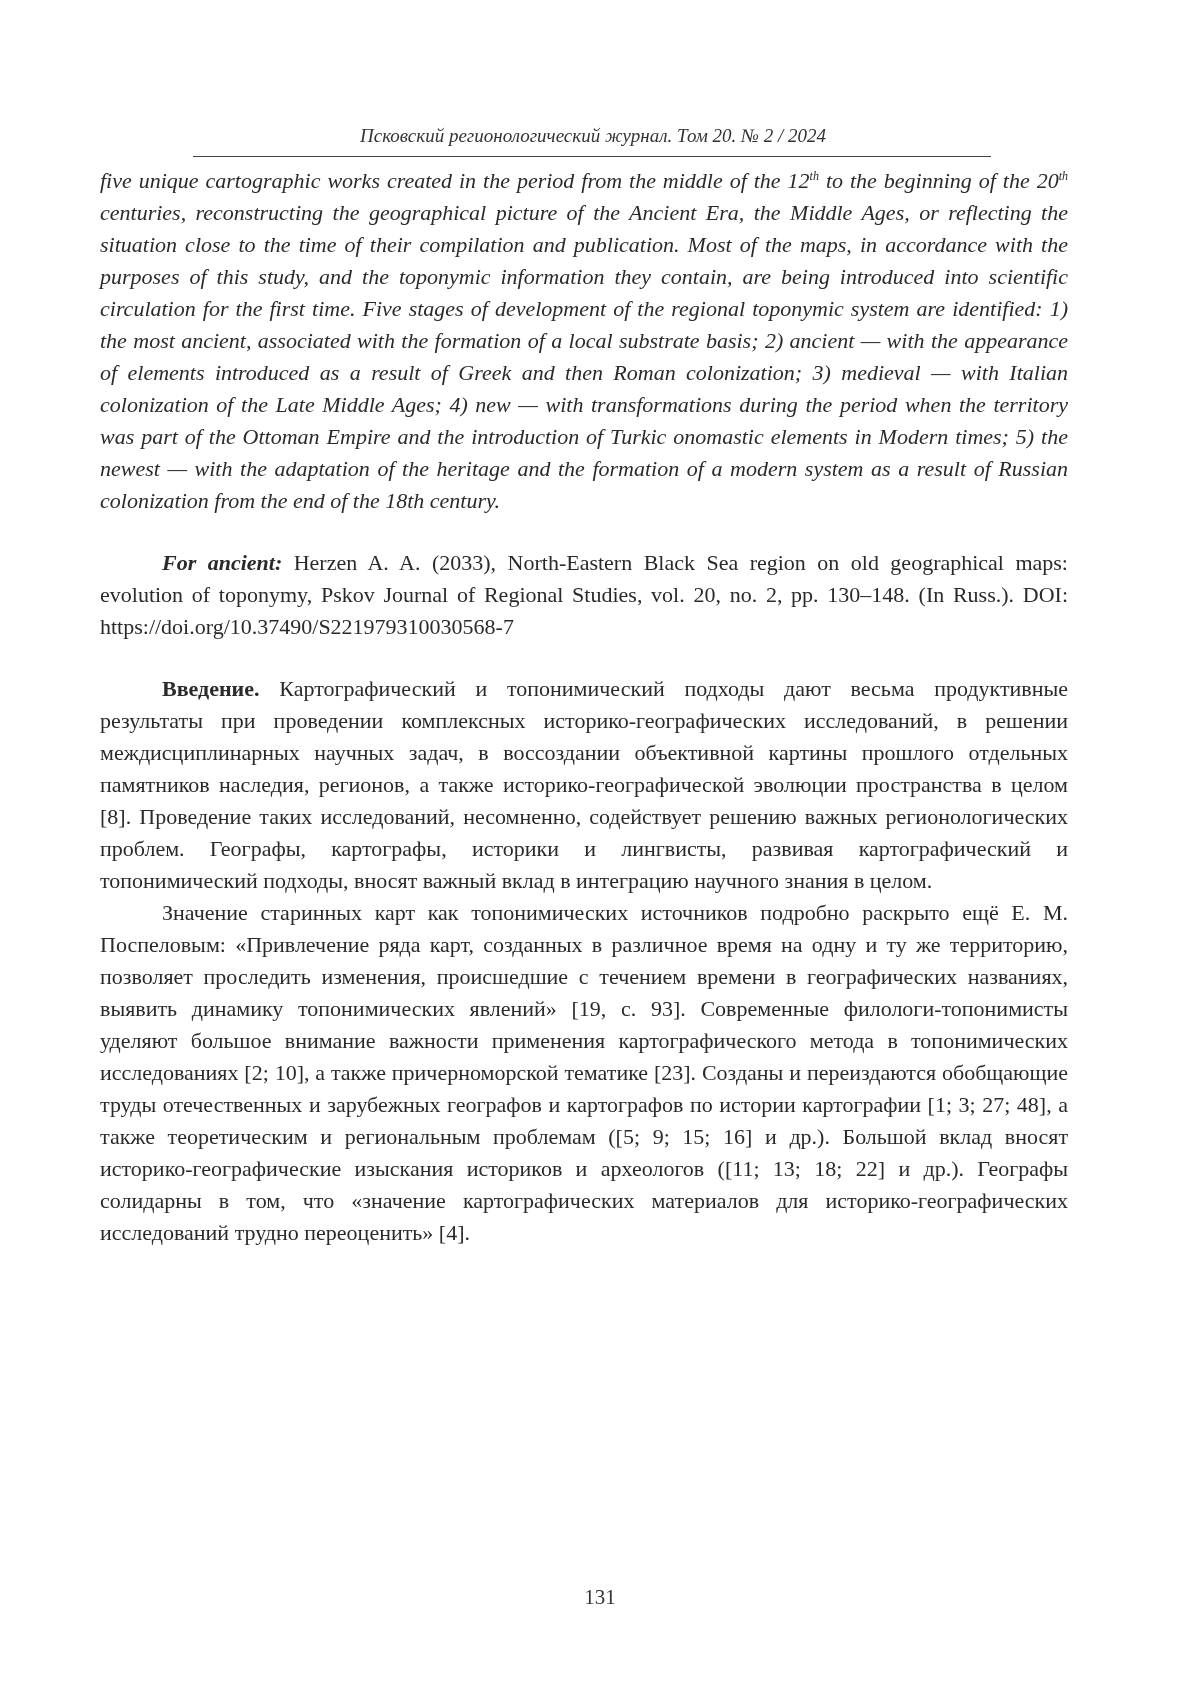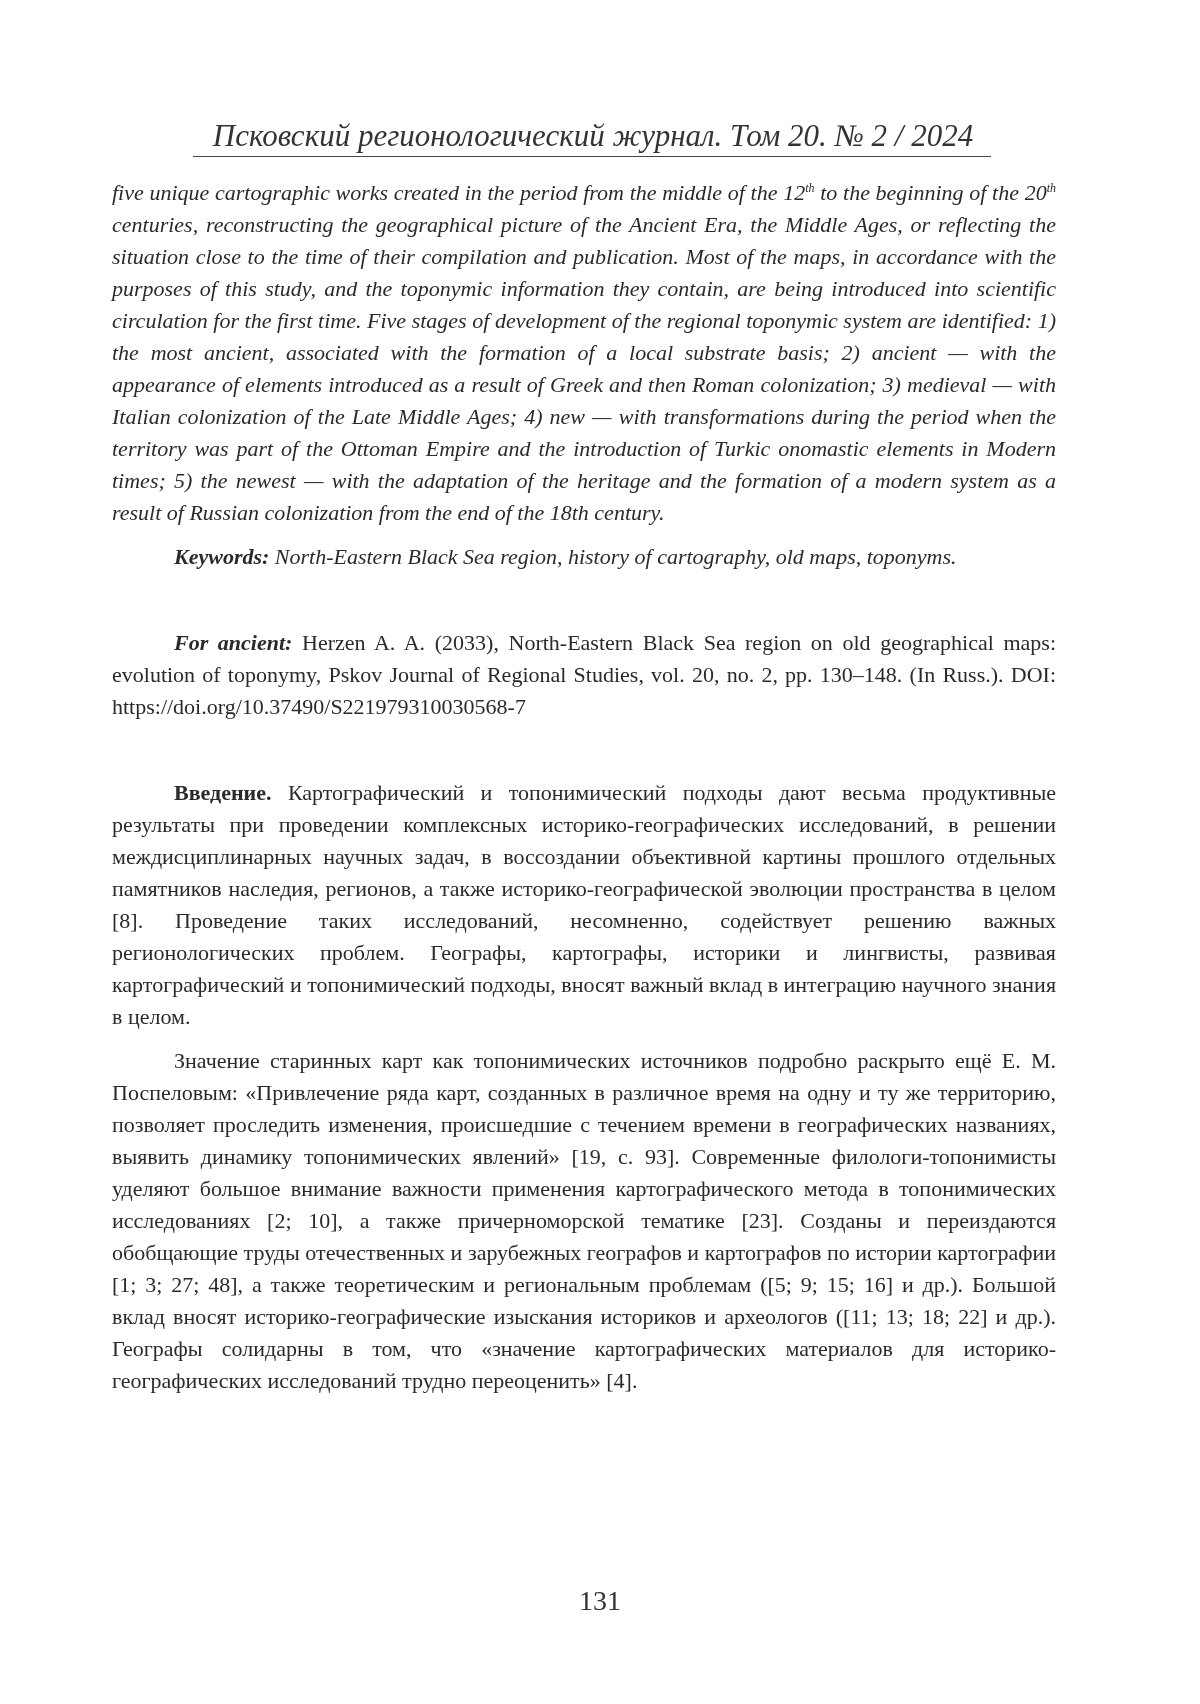--- a/index.html
+++ b/index.html
@@ -3,55 +3,54 @@
   <meta charset="utf-8">
   <style>
     html, body { margin: 0; padding: 0; background: #ffffff; }
     body {
       width: 1200px; height: 1704px; position: relative; overflow: hidden;
       font-family: "Liberation Serif", "DejaVu Serif", serif;
       color: #2a2a2a;
     }
     .running-head {
       position: absolute; left: 193px; top: 122px; width: 800px;
-      text-align: center; font-style: italic; font-size: 31px; line-height: 28px;
+      text-align: center; font-style: italic; font-size: 19px; line-height: 28px;
       color: #333;
     }
     .head-rule {
       position: absolute; left: 193px; top: 156px; width: 798px; height: 0;
       border-top: 1.5px solid #444;
     }
     .content {
       position: absolute; left: 100px; top: 165px; width: 968px;
     }
     .para {
-      margin: 12px; font-size: 22px; line-height: 32px; text-align: justify;
+      margin: 0; font-size: 22px; line-height: 32px; text-align: justify;
       text-align-last: left;
     }
     .abstract { font-style: italic; }
     .indent { text-indent: 62px; }
     .bold { font-weight: bold; }
     sup { font-size: 12px; vertical-align: super; line-height: 0; }
     .gap-small { height: 30px; }
     .gap-med { height: 30px; }
     .page-number {
       position: absolute; left: 0; width: 1200px; top: 1585px;
-      text-align: center; font-size: 28px; color: #333;
+      text-align: center; font-size: 21px; color: #333;
     }
   </style>
 </head>
 <body>
 
 <div class="running-head">Псковский регионологический журнал. Том 20. № 2 / 2024</div>
 <div class="head-rule"></div>
 
 <div class="content">
   <p class="para abstract"><span>five unique cartographic works created in the period from the middle of the 12</span><sup>th</sup><span> to the beginning of the 20</span><sup>th</sup><span> centuries, reconstructing the geographical picture of the Ancient Era, the Middle Ages, or reflecting the situation close to the time of their compilation and publication. Most of the maps, in accordance with the purposes of this study, and the toponymic information they contain, are being introduced into scientific circulation for the first time. Five stages of development of the regional toponymic system are identified: 1) the most ancient, associated with the formation of a local substrate basis; 2) ancient — with the appearance of elements introduced as a result of Greek and then Roman colonization; 3) medieval — with Italian colonization of the Late Middle Ages; 4) new — with transformations during the period when the territory was part of the Ottoman Empire and the introduction of Turkic onomastic elements in Modern times; 5) the newest — with the adaptation of the heritage and the formation of a modern system as a result of Russian colonization from the end of the 18th century.</span></p>
 
-  <p class="para abstract indent"><span class="bold">Keywords:</span><span> North-Eastern Black Sea region, history of cartography, old maps, toponyms.</span></p>
 
   <div class="gap-small"></div>
 
   <p class="para indent"><span class="bold" style="font-style:italic">For ancient:</span><span> Herzen A. A. (2033), North-Eastern Black Sea region on old geographical maps: evolution of toponymy, </span><span style="">Pskov Journal of Regional Studies</span><span>, vol. 20, no. 2, pp. 130–148. (In Russ.). DOI: https://doi.org/10.37490/S221979310030568-7</span></p>
 
   <div class="gap-med"></div>
 
   <p class="para indent"><span class="bold">Введение.</span><span> Картографический и топонимический подходы дают весьма продуктивные результаты при проведении комплексных историко-географических исследований, в решении междисциплинарных научных задач, в воссоздании объективной картины прошлого отдельных памятников наследия, регионов, а также историко-географической эволюции пространства в целом [8]. Проведение таких исследований, несомненно, содействует решению важных регионологических проблем. Географы, картографы, историки и лингвисты, развивая картографический и топонимический подходы, вносят важный вклад в интеграцию научного знания в целом.</span></p>
   <p class="para indent">Значение старинных карт как топонимических источников подробно раскрыто ещё Е. М. Поспеловым: «Привлечение ряда карт, созданных в различное время на одну и ту же территорию, позволяет проследить изменения, происшедшие с течением времени в географических названиях, выявить динамику топонимических явлений» [19, с. 93]. Современные филологи-топонимисты уделяют большое внимание важности применения картографического метода в топонимических исследованиях [2; 10], а также причерноморской тематике [23]. Созданы и переиздаются обобщающие труды отечественных и зарубежных географов и картографов по истории картографии [1; 3; 27; 48], а также теоретическим и региональным проблемам ([5; 9; 15; 16] и др.). Большой вклад вносят историко-географические изыскания историков и археологов ([11; 13; 18; 22] и др.). Географы солидарны в том, что «значение картографических материалов для историко-географических исследований трудно переоценить» [4].</p>
 </div>

